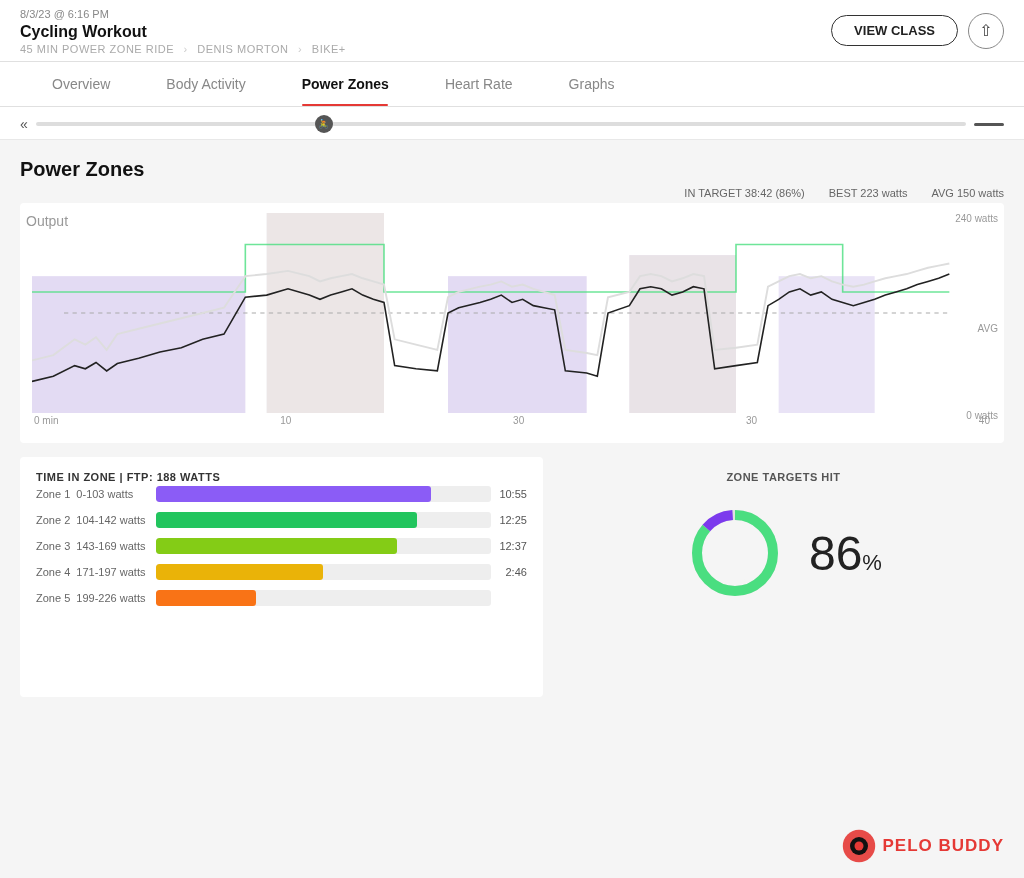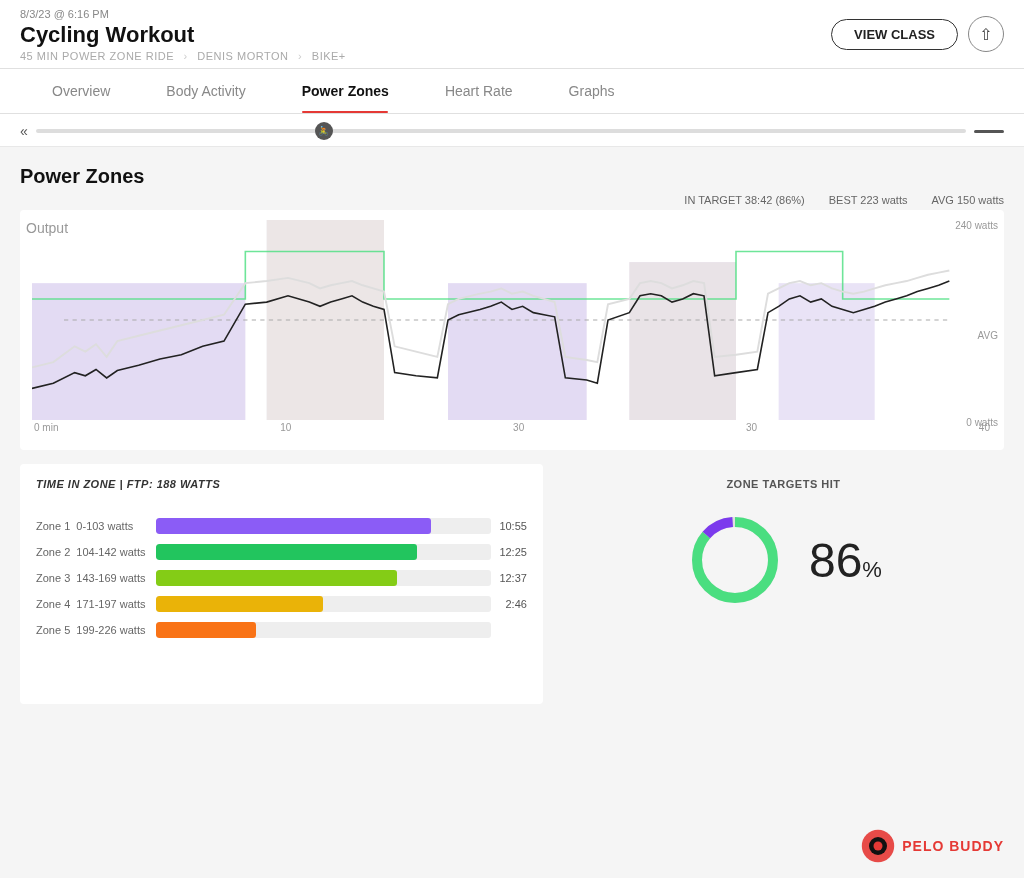--- a/index.html
+++ b/index.html
@@ -18,21 +18,21 @@
       padding: 8px 20px 6px 20px;
       border-bottom: 1px solid #e0e0e0;
       position: relative;
     }
     .header-meta {
       font-size: 11px;
       color: #888;
       margin-bottom: 2px;
     }
     .header-title {
-      font-size: 22px;
+      font-size: 16px;
       font-weight: 700;
       color: #111;
       line-height: 1.2;
     }
     .header-subtitle {
       font-size: 11px;
       color: #aaa;
       letter-spacing: 0.5px;
       margin-top: 2px;
     }
@@ -233,22 +233,21 @@
       background: #fff;
       border-radius: 4px;
       padding: 14px 16px;
     }
     .tiz-title {
       font-size: 11px;
       font-weight: 700;
       color: #333;
       text-transform: uppercase;
       letter-spacing: 0.5px;
-      margin-bottom: 28px;
-      font-style: italic;
+      margin-bottom: 3px;
     }
     .zone-row {
       display: flex;
       align-items: center;
       margin-bottom: 10px;
       gap: 0;
     }
     .zone-label {
       font-size: 11px;
       color: #666;
@@ -314,21 +313,21 @@
       right: 20px;
       display: flex;
       align-items: center;
       gap: 6px;
     }
     .pelo-logo {
       width: 36px;
       height: 36px;
     }
     .pelo-text {
-      font-size: 14px;
+      font-size: 17px;
       font-weight: 700;
       color: #e53935;
       letter-spacing: 1px;
     }
   </style>
 </head>
 <body>
 
 <div class="header">
   <div class="header-meta">8/3/23 @ 6:16 PM</div>

